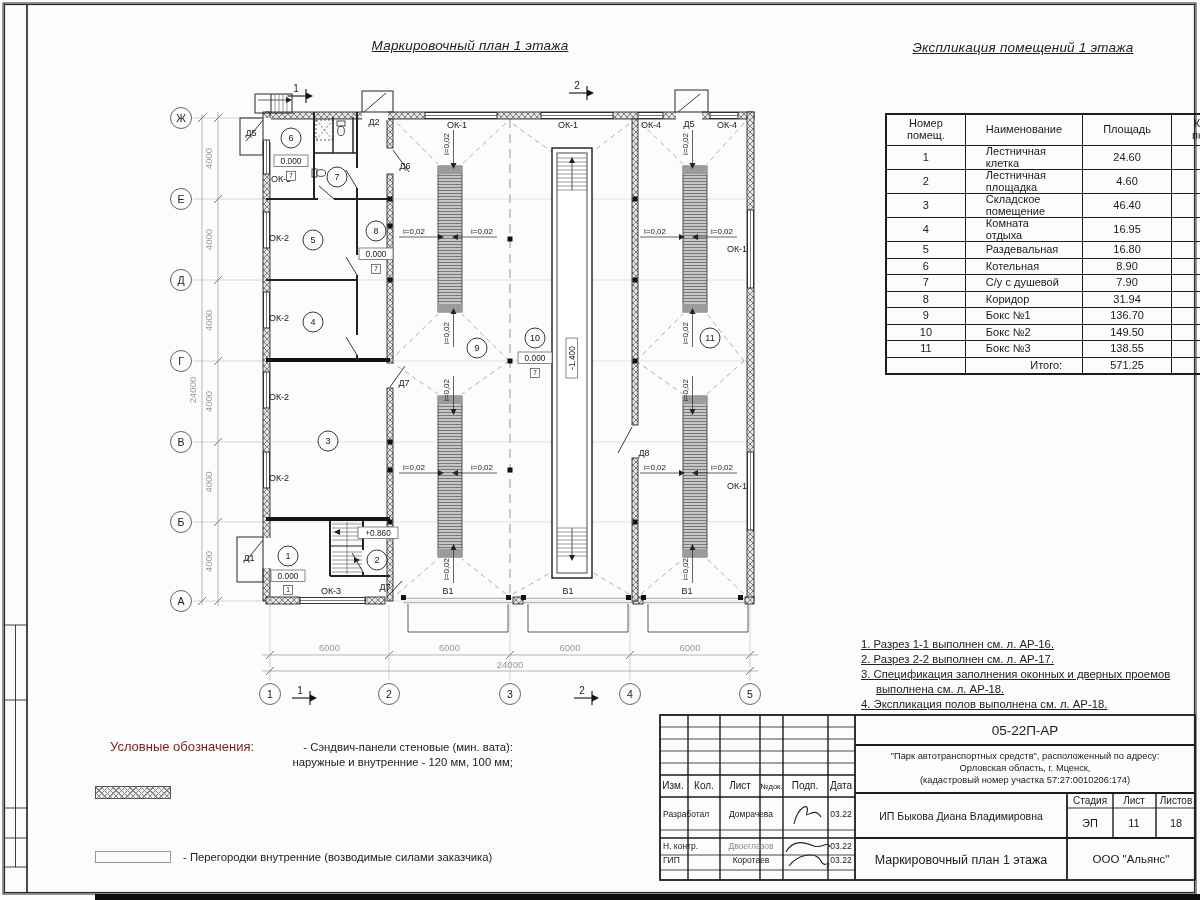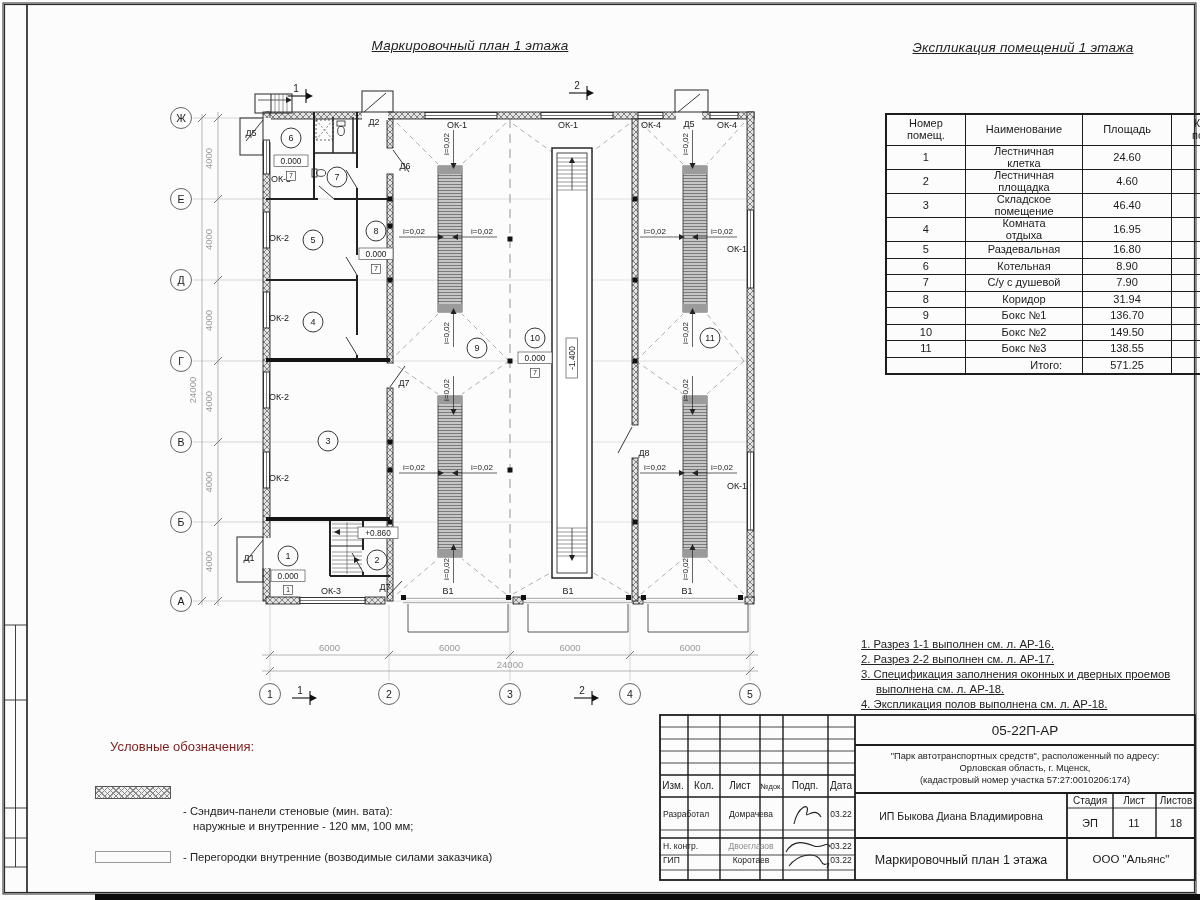--- a/index.html
+++ b/index.html
@@ -22,21 +22,21 @@
   table.expl th,table.expl td{
     border-left:1.6px solid #1c1c1c;border-top:1px solid #1c1c1c;
     padding:0 20px;height:15.5px;line-height:1.05;overflow:hidden;
     font-weight:normal;
   }
   table.expl thead th{border-bottom:1.6px solid #1c1c1c;height:30px;text-align:center;}
   .col-num{width:42px;text-align:center;}
   .col-name{width:155px;text-align:left;}
   .col-area{width:50px;text-align:center;margin-left:16px;}
   .col-cat{width:30px;text-align:center;}
-  td.name-cell{text-align:center;}
+  td.name-cell{text-align:left;}
   td.num-cell,td.area-cell{text-align:center;}
   td.total-label{text-align:right;padding-right:6px;}
   
   .notes{left:861px;top:637px;width:322px;font-size:11.3px;line-height:1.32;color:#222;}
   .notes .note-item{padding-left:15px;text-indent:-15px;text-decoration:underline;}
   
   .legend-title{left:110px;top:739px;font-size:13px;color:#7f1d1d;text-align:center;}
   .legend-text{font-size:11.3px;line-height:15px;color:#222;}
   .sw-sandwich{
     left:95px;top:786px;width:76px;height:13px;border:1px solid #555;box-sizing:border-box;
@@ -744,20 +744,20 @@
 
 <div class="abs notes" id="notes-list">
     <div class="note-item">1. Разрез 1-1 выполнен см. л. АР-16.</div>
     <div class="note-item">2. Разрез 2-2 выполнен см. л. АР-17.</div>
     <div class="note-item">3. Спецификация заполнения оконных и дверных проемов выполнена см. л. АР-18.</div>
     <div class="note-item">4. Экспликация полов выполнена см. л. АР-18.</div>
   </div>
 
 <div class="abs legend-title">Условные обозначения:</div>
 <div class="abs sw-sandwich"></div>
-<div class="abs legend-text" style="left:183px;top:804px;width:330px;">
+<div class="abs legend-text" style="left:183px;top:740px;width:330px;text-align:right;">
   <div>- Сэндвич-панели стеновые (мин. вата):</div>
   <div style="padding-left:10px;">наружные и внутренние - 120 мм, 100 мм;</div>
 </div>
 <div class="abs sw-partition"></div>
 <div class="abs legend-text" style="left:183px;top:850px;width:420px;">- Перегородки внутренние (возводимые силами заказчика)</div>
 
 <div class="abs bottom-bar"></div>
 
 </body></html>

